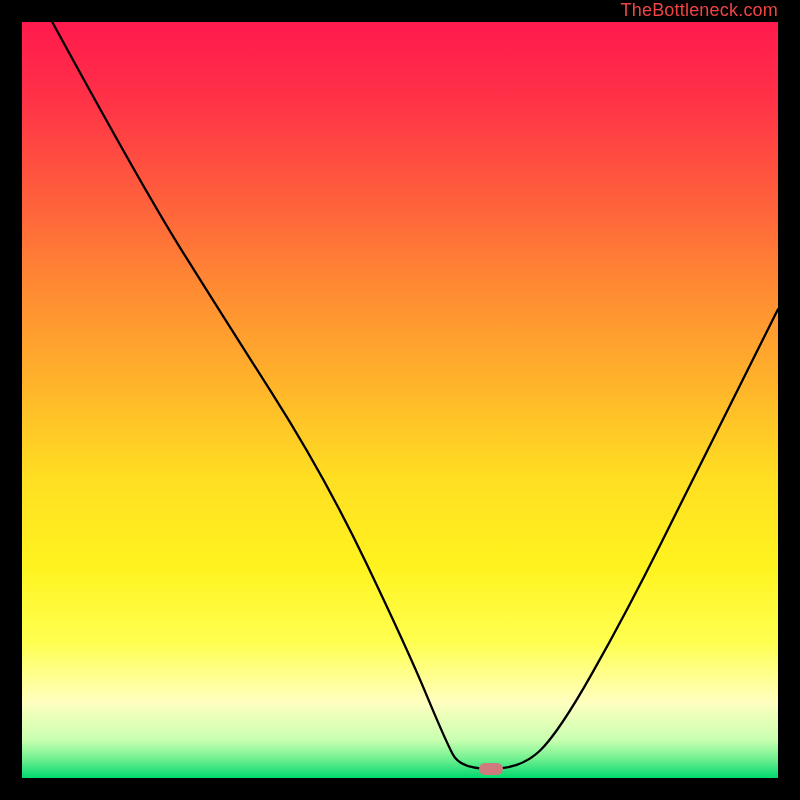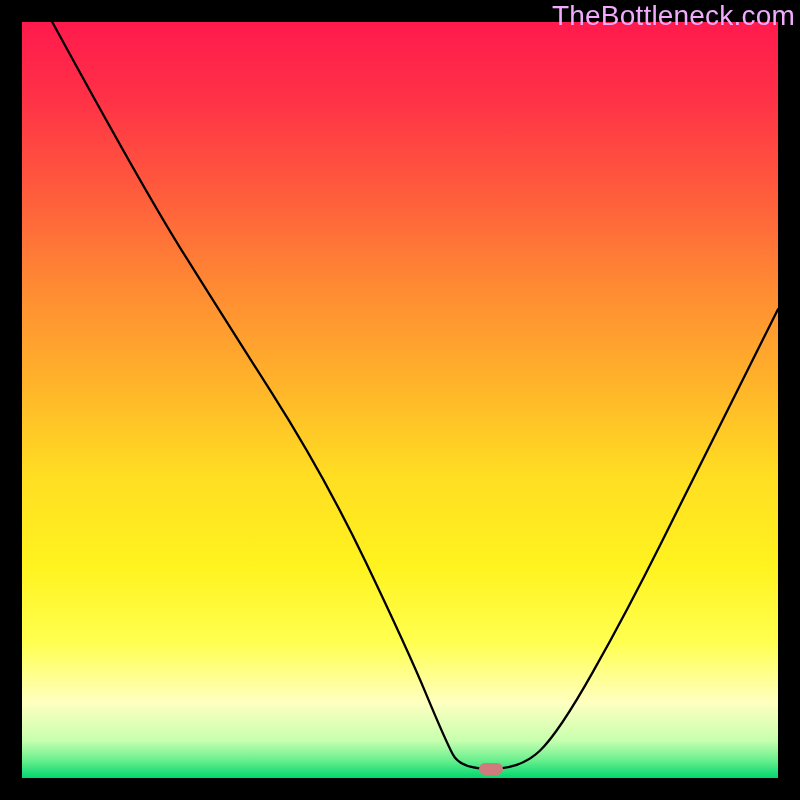--- a/index.html
+++ b/index.html
@@ -27,23 +27,23 @@
   .plot-area svg {
     position: absolute;
     left: 0;
     top: 0;
     width: 756px;
     height: 756px;
   }
   .watermark {
     position: absolute;
     top: 0px;
-    right: 5px;
-    color: #f0abfc;
-    font-size: 28px;
+    right: 22px;
+    color: #ef4444;
+    font-size: 18px;
     font-weight: 400;
     letter-spacing: 0.2px;
     user-select: none;
   }
   .marker {
     position: absolute;
     width: 24px;
     height: 12px;
     border-radius: 6px;
     background: #cf7b7e;

